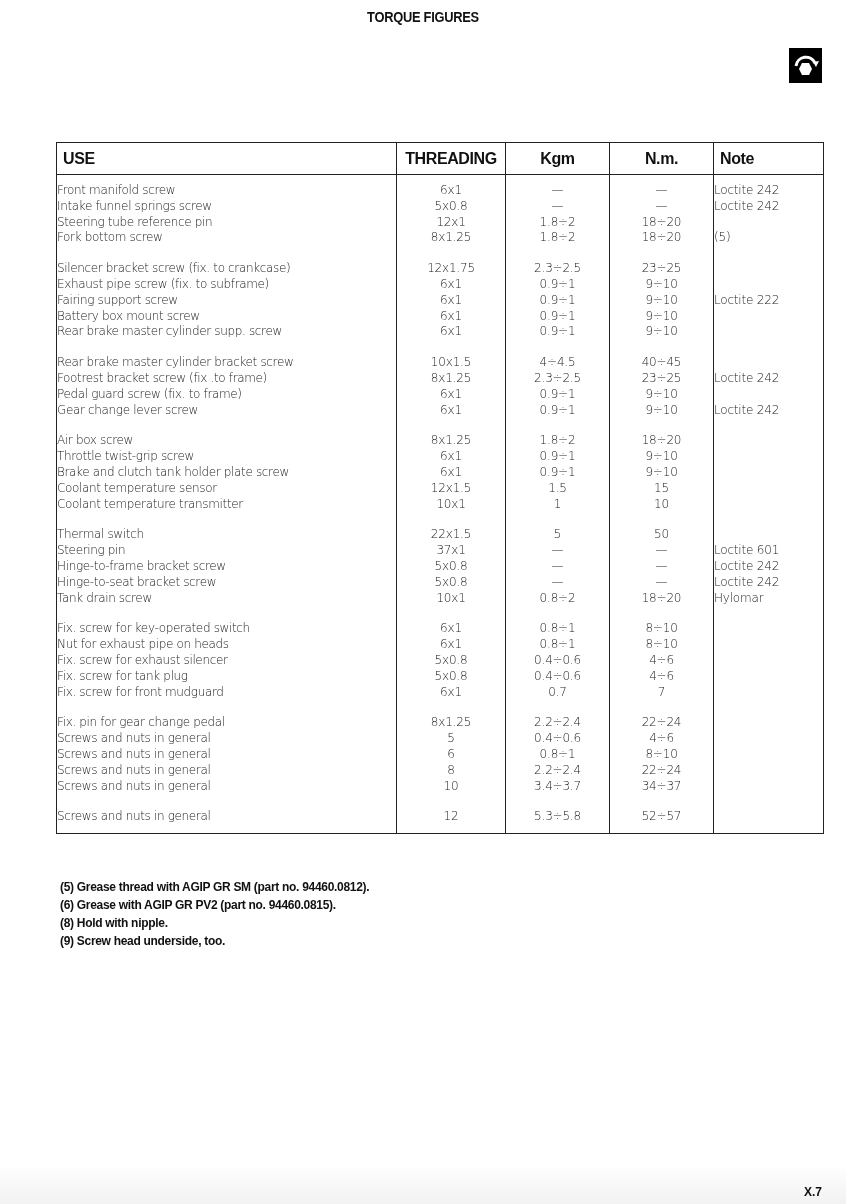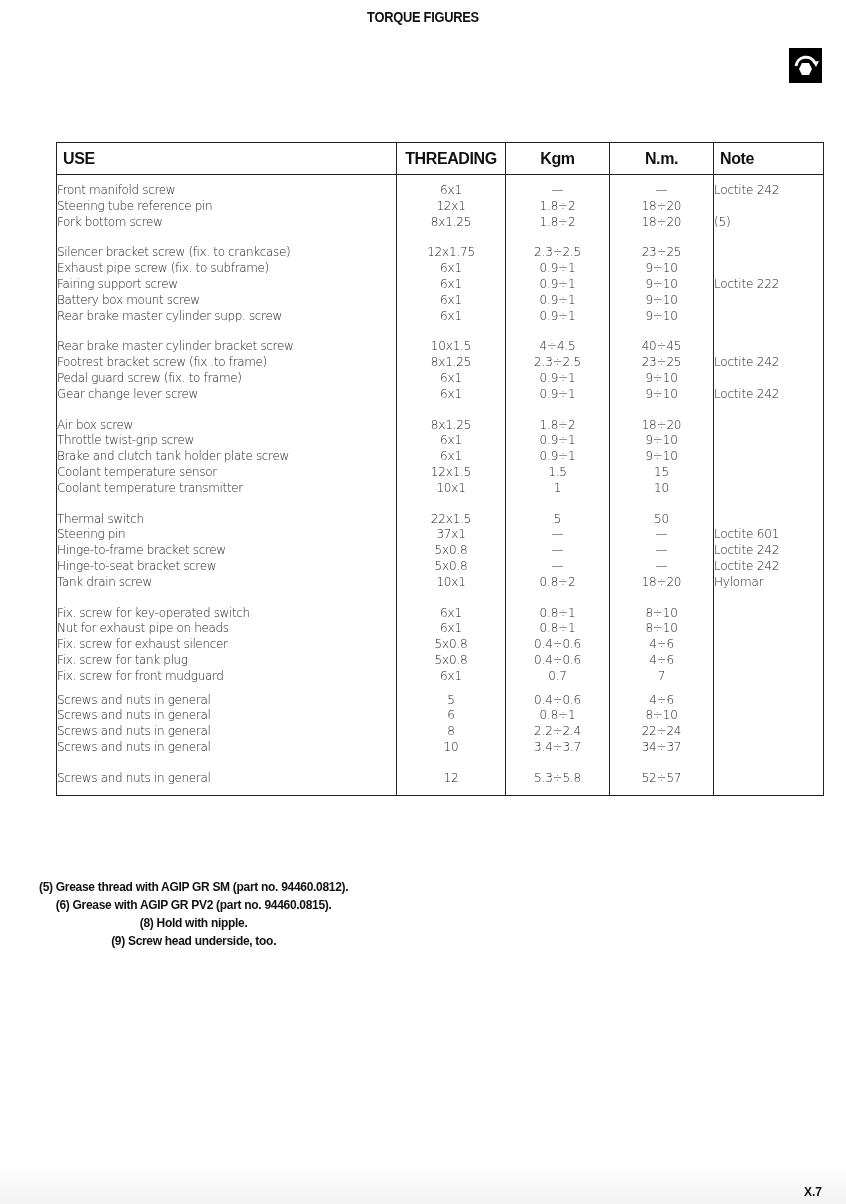--- a/index.html
+++ b/index.html
@@ -23,22 +23,22 @@
   table.torque tbody tr:last-child td { border-bottom: 1.5px solid #222; }
   col.c-use { width: 340px; } col.c-thr { width: 109px; } col.c-kgm { width: 104px; }
   col.c-nm { width: 104px; } col.c-note { width: 110px; }
   td { font-size: 12px; line-height: 15.8px; font-weight: 300; color: #222; vertical-align: top; }
   td.use { text-align: left; padding-left: 6px; white-space: nowrap; letter-spacing: -0.35px; }
   td.thr, td.kgm, td.nm { text-align: center; letter-spacing: -0.2px; }
   td.note { text-align: left; padding-left: 6px; letter-spacing: -0.2px; }
   tr.group-first td { padding-top: 7px; }
   tr.group-first.first-row td { padding-top: 8px; }
   tr.group-last td { padding-bottom: 8px; }
-  .footnotes { position: absolute; left: 39px; top: 878px; font-family: "Liberation Sans", sans-serif;
-           font-weight: bold; font-size: 12px; line-height: 18px; letter-spacing: -0.3px; text-align: center; }
+  .footnotes { position: absolute; left: 60px; top: 878px; font-family: "Liberation Sans", sans-serif;
+           font-weight: bold; font-size: 12px; line-height: 18px; letter-spacing: -0.3px; }
   .footnote { white-space: nowrap; }
   .page-number { position: absolute; right: 24px; top: 1185px; font-family: "Liberation Sans", sans-serif;
            font-weight: bold; font-size: 12px; }
 </style>
 </head>
 <body>
 
 <div class="page-bottom-shade"></div>
 
 <div class="title">TORQUE FIGURES</div>
@@ -70,20 +70,27 @@
   </thead>
   <tbody id="table-body">
       <tr class="group-first first-row">
         <td class="use">Front manifold screw</td>
         <td class="thr">6x1</td>
         <td class="kgm">—</td>
         <td class="nm">—</td>
         <td class="note">Loctite 242</td>
       </tr>
       <tr>
+        <td class="use">Intake funnel springs screw</td>
+        <td class="thr">5x0.8</td>
+        <td class="kgm">—</td>
+        <td class="nm">—</td>
+        <td class="note">Loctite 242</td>
+      </tr>
+      <tr>
         <td class="use">Steering tube reference pin</td>
         <td class="thr">12x1</td>
         <td class="kgm">1.8÷2</td>
         <td class="nm">18÷20</td>
         <td class="note"></td>
       </tr>
       <tr class="group-last">
         <td class="use">Fork bottom screw</td>
         <td class="thr">8x1.25</td>
         <td class="kgm">1.8÷2</td>
@@ -249,20 +256,27 @@
         <td class="thr">5x0.8</td>
         <td class="kgm">0.4÷0.6</td>
         <td class="nm">4÷6</td>
         <td class="note"></td>
       </tr>
       <tr class="group-last">
         <td class="use">Fix. screw for front mudguard</td>
         <td class="thr">6x1</td>
         <td class="kgm">0.7</td>
         <td class="nm">7</td>
+        <td class="note"></td>
+      </tr>
+      <tr class="group-first">
+        <td class="use">Fix. pin for gear change pedal</td>
+        <td class="thr">8x1.25</td>
+        <td class="kgm">2.2÷2.4</td>
+        <td class="nm">22÷24</td>
         <td class="note"></td>
       </tr>
       <tr>
         <td class="use">Screws and nuts in general</td>
         <td class="thr">5</td>
         <td class="kgm">0.4÷0.6</td>
         <td class="nm">4÷6</td>
         <td class="note"></td>
       </tr>
       <tr>

